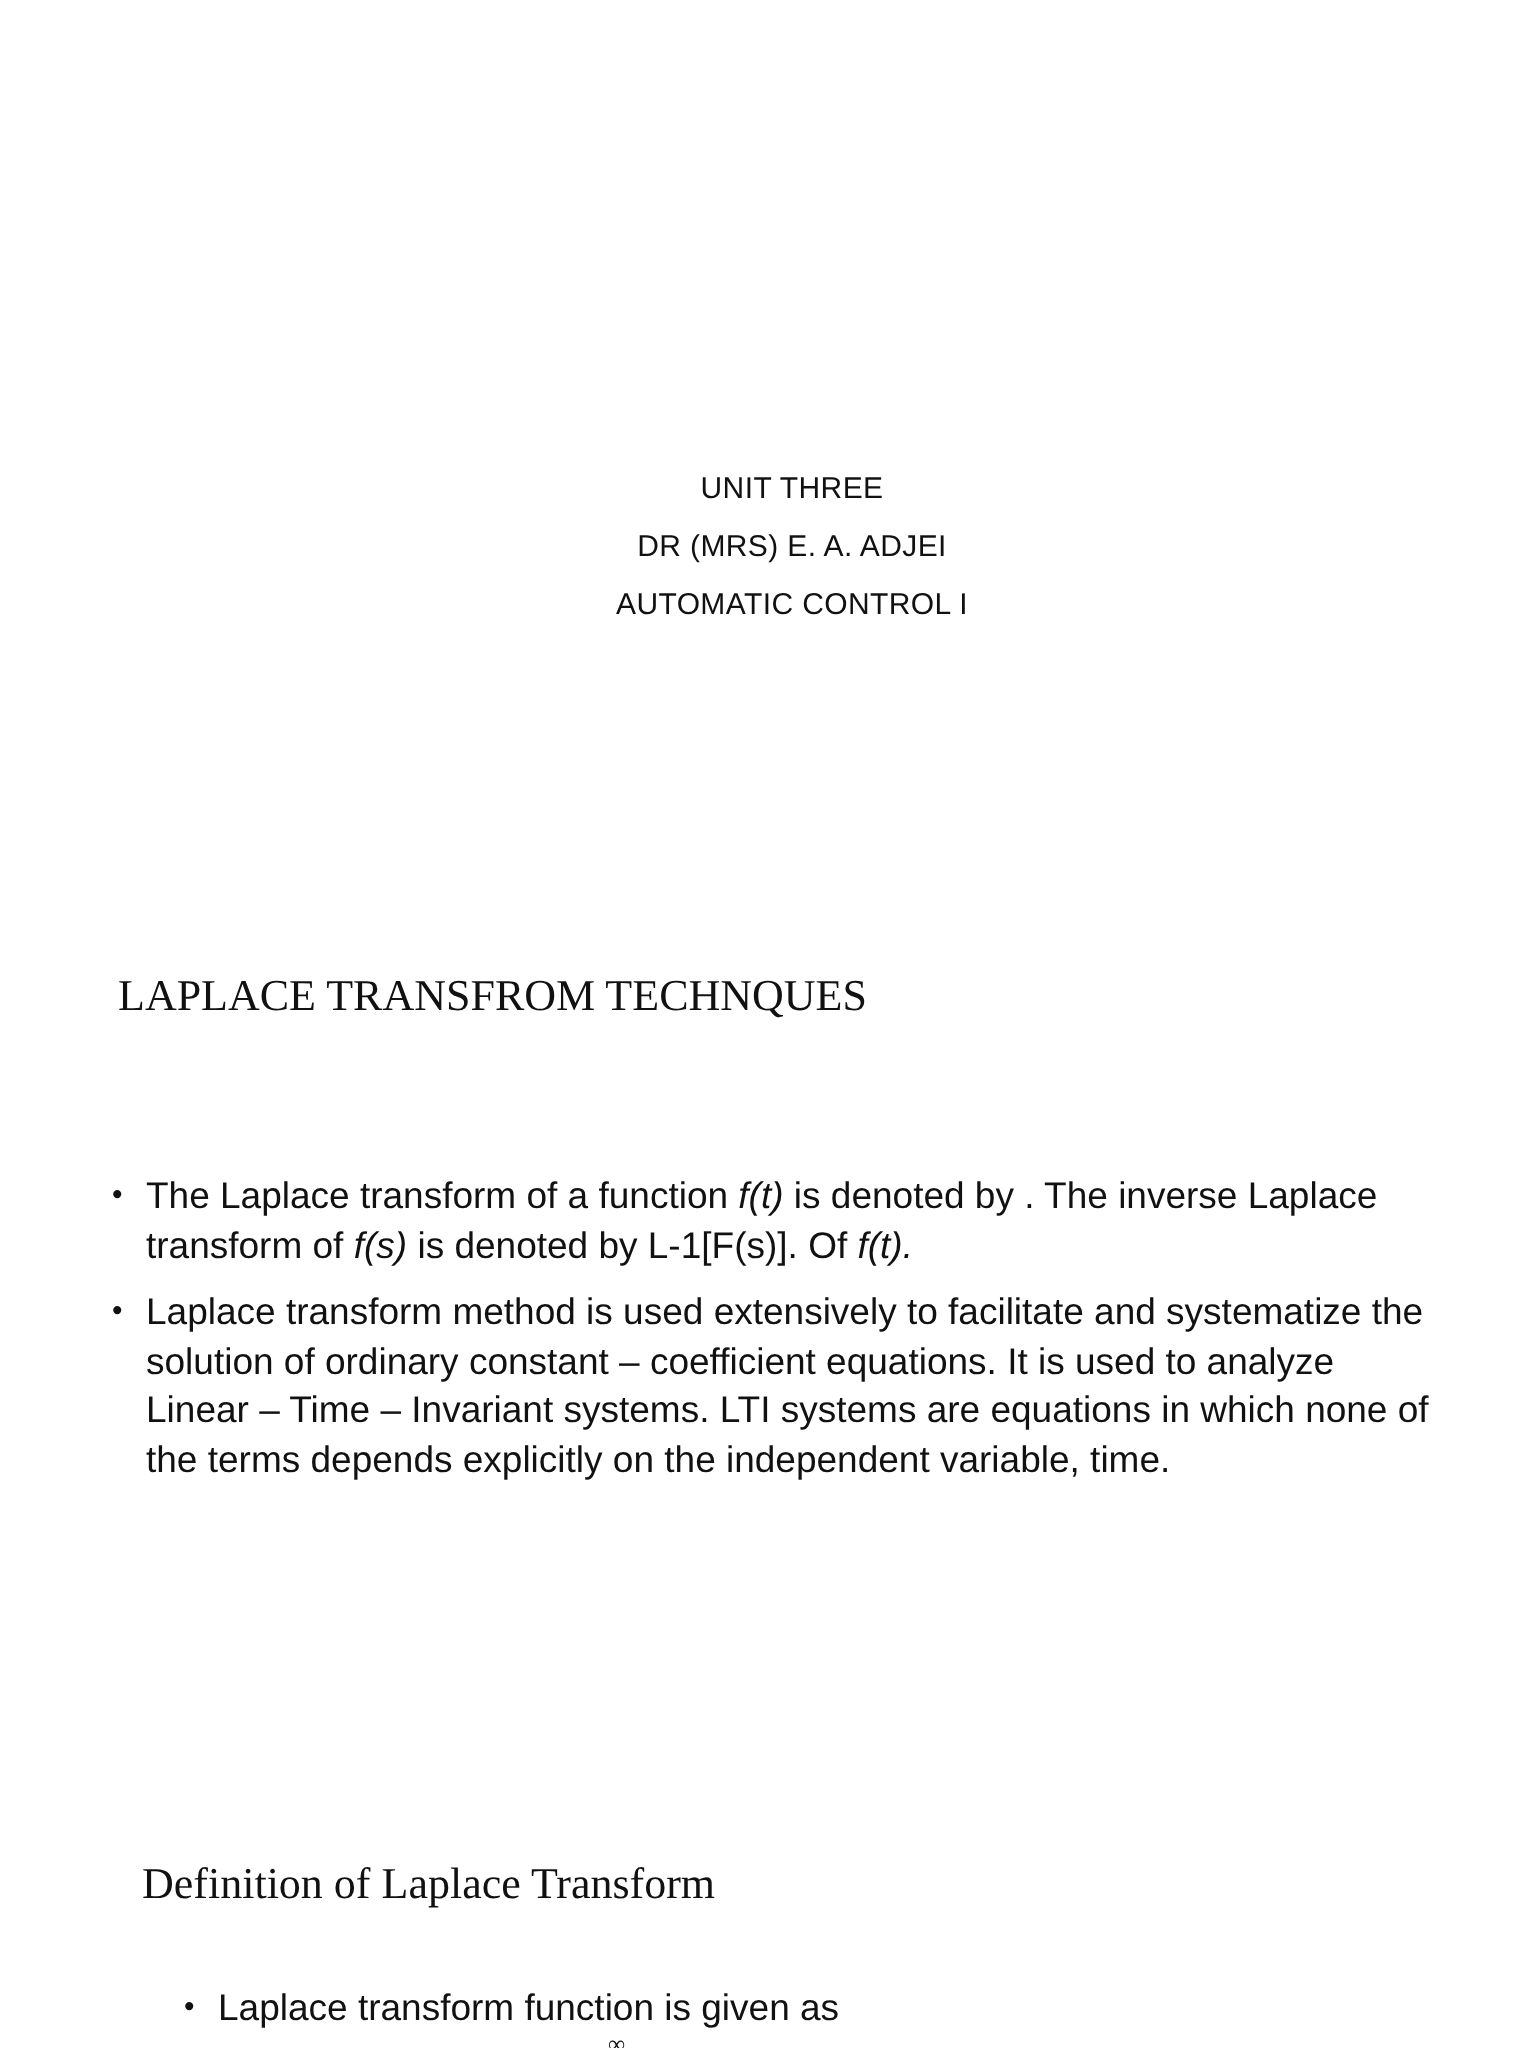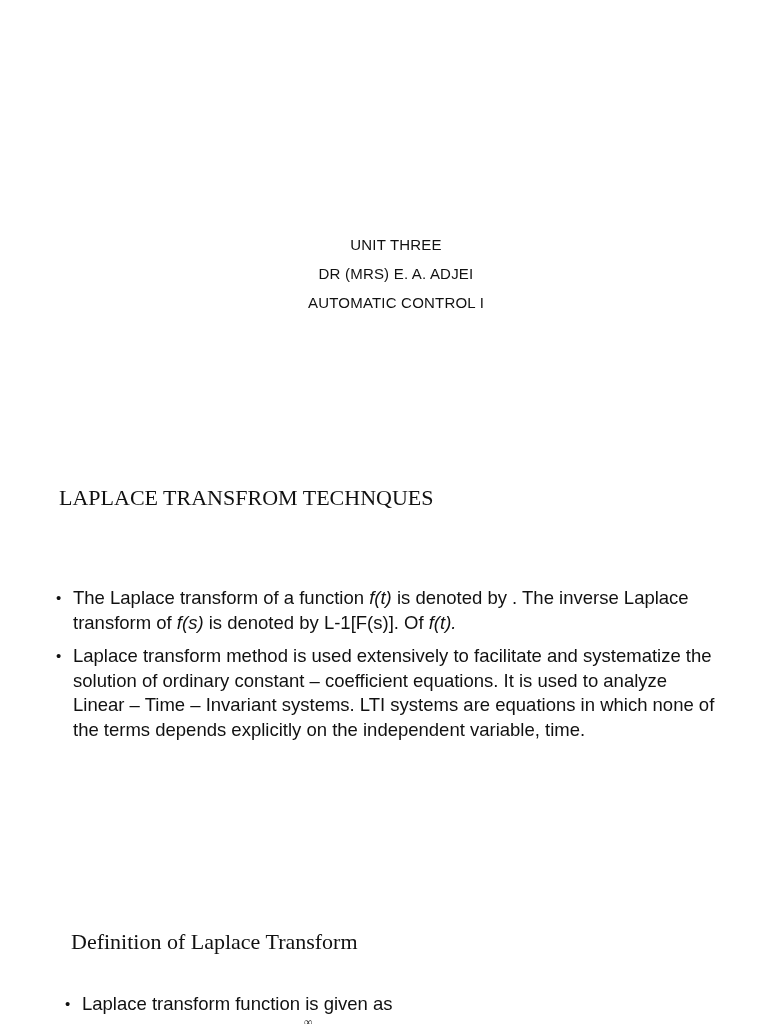--- a/index.html
+++ b/index.html
@@ -81,21 +81,21 @@
       position: absolute;
       left: 0;
       top: 0;
       font-size: 15px;
     }
     .bullet em { font-style: italic; }
 
     
     #definition-slide { top: 900px; height: 124px; }
     #definition-slide .slide-heading { top: 10px; }
-    #definition-slide .bullets { top: 92px; left: 65px; }
+    #definition-slide .bullets { top: 92px; left: 92px; }
     .infinity-glyph {
       position: absolute;
       top: 116px;
       left: 304px;
       font-size: 12px;
       line-height: 12px;
     }
   </style>
 </head>
 <body>

